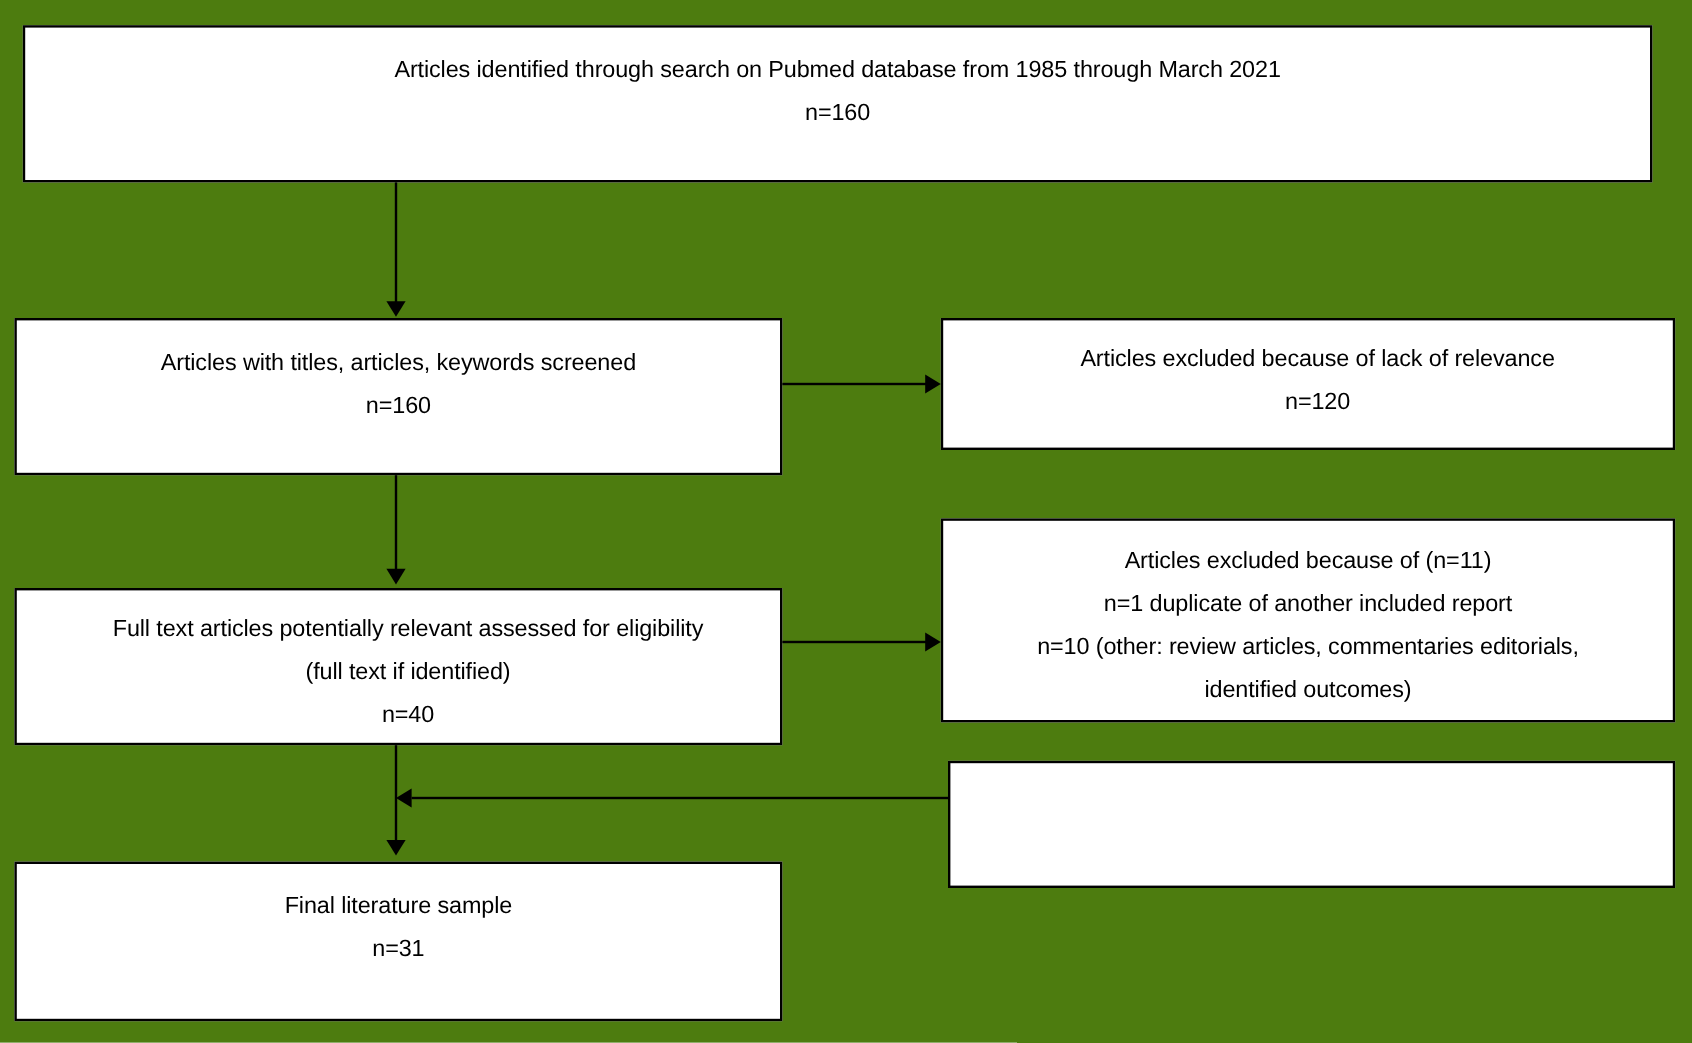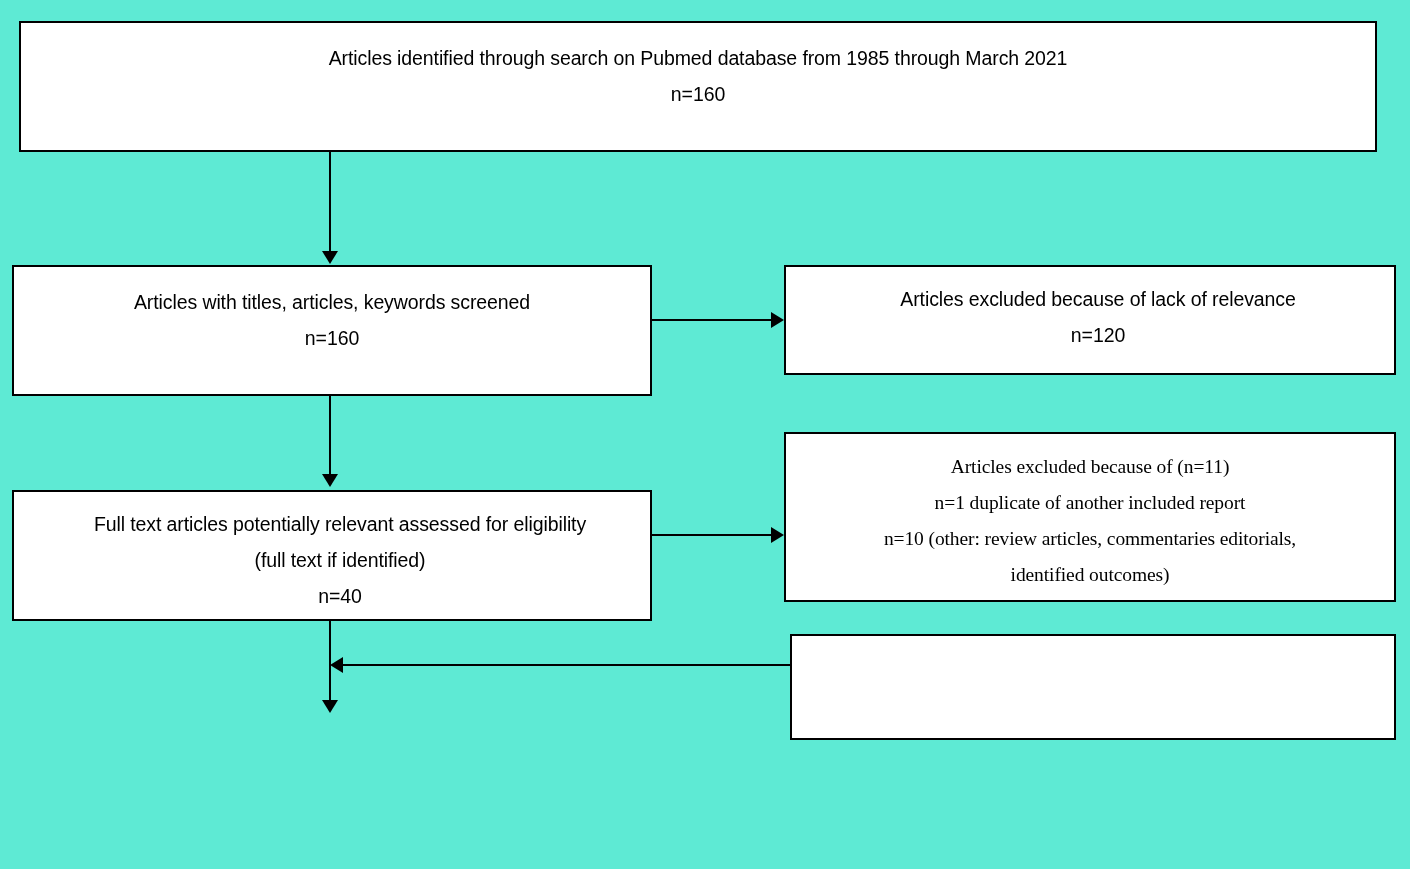--- a/index.html
+++ b/index.html
@@ -8,21 +8,21 @@
     background: #ffffff;
   }
   body {
     font-family: "Liberation Sans", sans-serif;
     color: #000000;
   }
   #canvas {
     position: relative;
     width: 1410px;
     height: 869px;
-    background: #5eead4;
+    background: #4d7c0f;
     overflow: hidden;
   }
   .node {
     position: absolute;
     box-sizing: border-box;
     border: 2px solid #000000;
     background: #ffffff;
     text-align: center;
   }
   .node .lines {
@@ -46,21 +46,21 @@
   #node-screened     { left: 12px;  top: 265px; width: 640px;  height: 131px; }
   #node-screened .lines { top: 17px; }
 
   #node-excluded-relevance { left: 784px; top: 265px; width: 612px; height: 110px; }
   #node-excluded-relevance .lines { top: 14px; padding-left: 16px; }
 
   #node-fulltext     { left: 12px;  top: 490px; width: 640px;  height: 131px; }
   #node-fulltext .lines { top: 14px; padding-left: 16px; }
 
   #node-excluded-reasons { left: 784px; top: 432px; width: 612px; height: 170px; }
-  #node-excluded-reasons .lines { top: 15px; font-family: Liberation Serif, serif; }
+  #node-excluded-reasons .lines { top: 15px; }
 
   #node-other-sources { left: 790px; top: 634px; width: 606px; height: 106px; }
   #node-other-sources .lines { top: 13px; }
 
   #node-final        { left: 12px;  top: 718px; width: 640px;  height: 133px; }
   #node-final .lines { top: 17px; }
 
   
   .conn {
     position: absolute;
@@ -155,20 +155,26 @@
       <span class="line">n=10 (other: review articles, commentaries editorials,</span>
       <span class="line">identified outcomes)</span>
     </div>
   </div>
 
   <div class="node" id="node-other-sources">
     <div class="lines">
     </div>
   </div>
 
+  <div class="node" id="node-final">
+    <div class="lines">
+      <span class="line">Final literature sample</span>
+      <span class="line">n=31</span>
+    </div>
+  </div>
 
   <div class="conn v" id="conn-identified-screened"></div>
   <div class="arrowhead down" id="arrow-identified-screened"></div>
 
   <div class="conn h" id="conn-screened-excluded"></div>
   <div class="arrowhead right" id="arrow-screened-excluded"></div>
 
   <div class="conn v" id="conn-screened-fulltext"></div>
   <div class="arrowhead down" id="arrow-screened-fulltext"></div>
 

